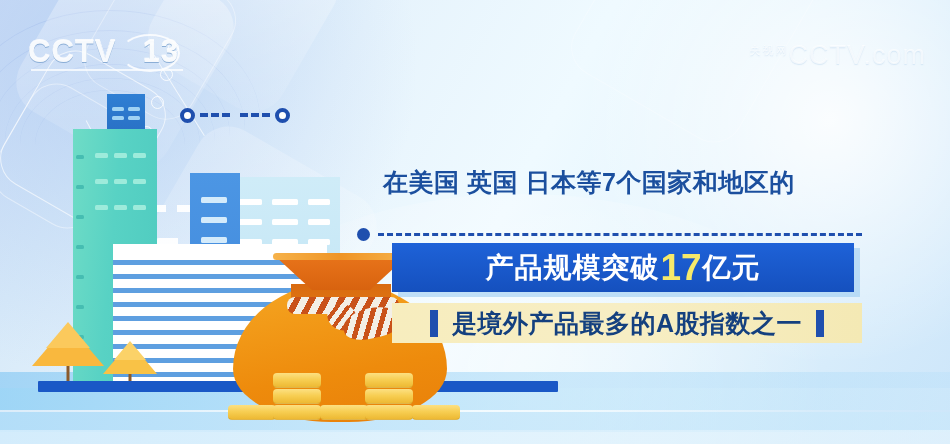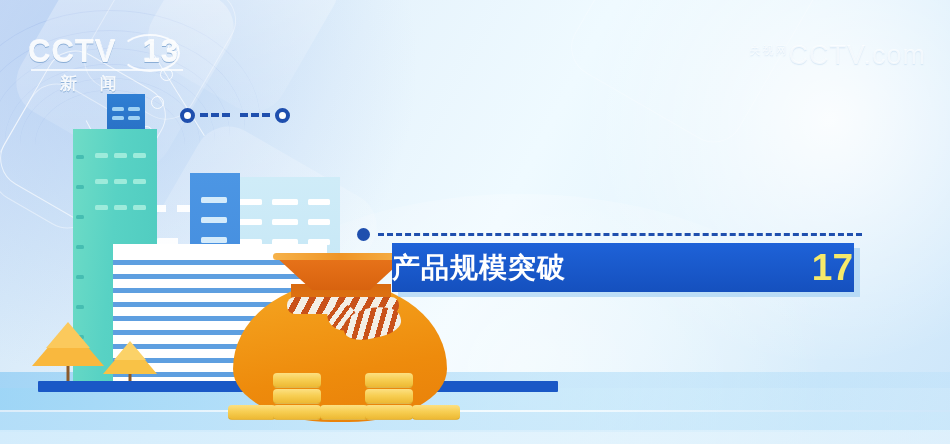--- a/index.html
+++ b/index.html
@@ -221,21 +221,21 @@
   
   .blue-bar-shadow {
     position:absolute; left:398px; top:248px;
     width:462px; height:49px;
     background:rgba(150,200,240,.55);
   }
   .blue-bar {
     position:absolute; left:392px; top:243px;
     width:462px; height:49px;
     background:linear-gradient(180deg,#1E62D8 0%,#1550BE 100%);
-    display:flex; align-items:center; justify-content:space-between;
+    display:flex; align-items:center; justify-content:center;
   }
   .blue-bar .t {
     font-size:28px; font-weight:bold; color:#fff;
     letter-spacing:1px; white-space:nowrap;
   }
   .blue-bar .num {
     font-size:37px; font-weight:bold; color:#F6E96A;
     margin:0 1px; line-height:1;
   }
 
@@ -405,42 +405,48 @@
       <div class="coin" style="bottom:0px;"></div>
     </div>
   </div>
 
   <div class="cctv-logo">
     <div class="cctv-main">
       <span>CCTV</span><span style="margin-left:26px;">13</span>
     </div>
     <div class="cctv-bar"></div>
     <div class="cctv-13-circle"></div>
-    <div class="cctv-sub">新 闻</div>
   </div>
 
   <div class="watermark">
     <span class="wm-cn">央视网</span><span>CCTV.com</span>
   </div>
 
   <div class="title-row">
     <div class="ring"></div>
     <div class="dashes"></div>
     <div class="dashes"></div>
     <div class="ring"></div>
   </div>
 
   <div class="body-copy">
+    <div>在美国 英国 日本等7个国家和地区的</div>
   </div>
 
   <div class="rule-row">
     <div class="rule-dot"></div>
     <div class="rule-line"></div>
   </div>
 
   <div class="blue-bar-shadow"></div>
   <div class="blue-bar">
     <span class="t">产品规模突破</span>
     <span class="num">17</span>
-  </div>
-
+    <span class="t">亿元</span>
+  </div>
+
+  <div class="yellow-band">
+    <div class="vbar"></div>
+    <span class="t">是境外产品最多的A股指数之一</span>
+    <div class="vbar"></div>
+  </div>
 
 </div>
 
 </body></html>

